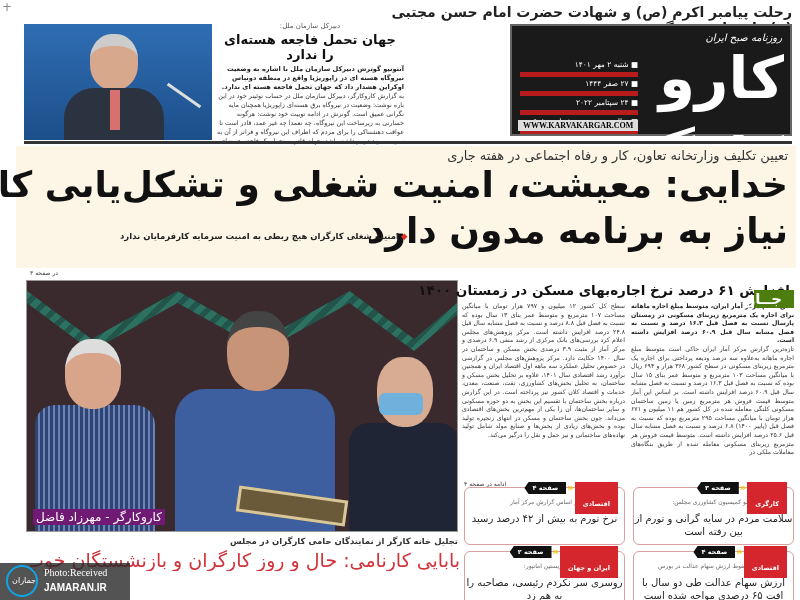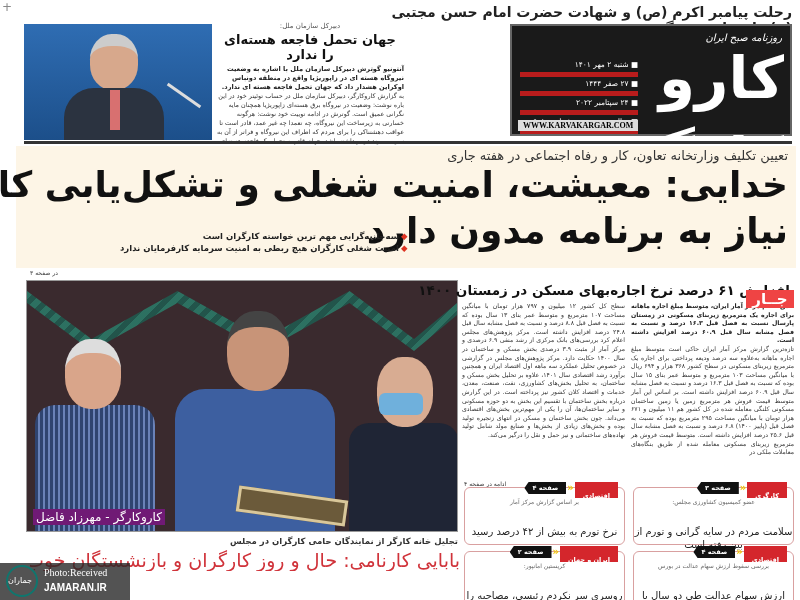--- a/index.html
+++ b/index.html
@@ -16,21 +16,21 @@
   .un-photo .head { position: absolute; left: 16px; top: 0; width: 48px; height: 56px; background: #d7a88c; border-radius: 45%; border-top: 12px solid #ccc; }
   .un-photo .suit { position: absolute; left: -10px; top: 54px; width: 100px; height: 60px; background: #2b3340; border-radius: 30px 30px 0 0; }
   .un-photo .tie { position: absolute; left: 36px; top: 56px; width: 10px; height: 40px; background: #d87070; }
   .un-photo .mic { position: absolute; left: 140px; top: 70px; width: 40px; height: 3px; background: #ddd; transform: rotate(35deg); }
   .un-article { position: absolute; top: 22px; left: 216px; width: 188px; }
   .un-article .kicker { font-size: 7px; color: #555; text-align: center; }
   .un-article .title { font-size: 13px; font-weight: bold; text-align: center; color: #111; margin: 2px 0 3px; }
   .un-article .lead { font-size: 6.6px; font-weight: bold; color: #222; line-height: 9px; }
   .un-article .body { font-size: 6.4px; color: #333; line-height: 9px; }
   .rule { position: absolute; top: 141px; left: 24px; right: 8px; height: 3px; background: #333; }
-  .banner { position: absolute; top: 146px; left: 16px; right: 4px; height: 122px; background: #fdf5e6; }
+  .banner { position: absolute; top: 146px; left: 16px; right: 4px; height: 122px; background: #fdf5e6; text-align: center; }
   .banner .supra { position: absolute; top: 2px; right: 8px; font-size: 13px; color: #333; }
   .banner .h1 { position: absolute; top: 18px; right: 8px; font-size: 36px; font-weight: bold; color: #111; white-space: nowrap; }
   .banner .h2 { position: absolute; top: 64px; right: 8px; font-size: 36px; font-weight: bold; color: #111; white-space: nowrap; }
   .banner .bullets { position: absolute; top: 84px; left: 104px; font-size: 8.5px; font-weight: bold; color: #222; line-height: 12px; }
   .banner .bullets span.dot { color: #d32; margin-left: 2px; }
   .banner .pageref { position: absolute; bottom: -8px; left: 14px; font-size: 6px; color: #333; }
   .main-photo { position: absolute; top: 280px; left: 26px; width: 432px; height: 252px; background: #3a2a2e; border: 1px solid #999; overflow: hidden; }
   .main-photo .fringe { position: absolute; top: 10px; left: 0; right: 0; height: 60px; background: repeating-linear-gradient(135deg, #2a7d6a 0 6px, #1e5c50 6px 12px); clip-path: polygon(0 0,15% 80%,35% 0,55% 80%,75% 0,90% 80%,100% 20%,100% 40%,90% 100%,75% 20%,55% 100%,35% 20%,15% 100%,0 20%); opacity: .85; }
   .p1,.p2,.p3 { position: absolute; }
   .p1 { left: 8px; top: 58px; width: 120px; height: 200px; }
@@ -41,39 +41,39 @@
   .p2 .b { position: absolute; left: 0; top: 78px; width: 160px; height: 160px; background: #3d5fa0; border-radius: 30px 30px 0 0; }
   .p3 { left: 322px; top: 76px; width: 110px; height: 190px; }
   .p3 .h { position: absolute; left: 28px; top: 0; width: 56px; height: 70px; background: #d8ac92; border-radius: 45%; }
   .p3 .m { position: absolute; left: 30px; top: 36px; width: 44px; height: 22px; background: #6fb0dc; border-radius: 6px; }
   .p3 .b { position: absolute; left: 0; top: 66px; width: 110px; height: 130px; background: #1f2535; border-radius: 20px 20px 0 0; }
   .frame { position: absolute; left: 210px; top: 212px; width: 110px; height: 26px; background: #6b5a3a; border: 3px solid #d9c79a; transform: rotate(8deg); }
   .main-photo .credit { position: absolute; bottom: 6px; left: 6px; background: #701a75; color: #fff; font-size: 12px; padding: 1px 3px; }
   .caption { position: absolute; top: 536px; left: 30px; width: 428px; text-align: right; font-size: 8.5px; font-weight: bold; color: #333; }
   .bottom-head { position: absolute; top: 549px; left: 30px; width: 430px; text-align: right; font-size: 19px; color: #d0333a; white-space: nowrap; overflow: hidden; }
   .watermark { position: absolute; top: 563px; left: 0; width: 130px; height: 37px; background: rgba(40,40,40,.8); color: #fff; direction: ltr; }
-  .watermark .circle { position: absolute; left: 6px; top: 2px; width: 32px; height: 32px; border: 2px solid #0f766e; border-radius: 50%; font-size: 8px; text-align: left; line-height: 28px; }
+  .watermark .circle { position: absolute; left: 6px; top: 2px; width: 32px; height: 32px; border: 2px solid #0ea5e9; border-radius: 50%; font-size: 8px; text-align: right; line-height: 28px; }
   .watermark .t1 { position: absolute; left: 44px; top: 4px; font-size: 10px; font-family: Liberation Serif, serif; }
   .watermark .t2 { position: absolute; left: 44px; top: 19px; font-size: 10px; font-weight: bold; font-family: "Liberation Sans", sans-serif; }
   .rent { position: absolute; top: 282px; left: 462px; right: 6px; }
-  .rent .badge { position: absolute; top: 8px; right: 0; background: #ef4444; color: #fff; font-size: 15px; font-weight: bold; padding: 0 4px; width: 48px; text-align: center; }
+  .rent .badge { position: absolute; top: 8px; right: 0; background: #4d7c0f; color: #fff; font-size: 15px; font-weight: bold; padding: 0 12px; width: 40px; text-align: center; }
   .rent .kicker { text-align: center; font-size: 9px; color: #444; margin-right: 40px; }
   .rent .title { font-size: 13.5px; font-weight: bold; text-align: right; margin-right: 4px; color: #111; white-space: nowrap; }
   .rent .cols { display: flex; gap: 6px; margin-top: 4px; }
   .rent .col { flex: 1; font-size: 6.2px; line-height: 8.6px; color: #333; text-align: justify; }
   .rent .col .lead { font-weight: bold; color: #222; }
   .contd { position: absolute; top: 480px; left: 464px; font-size: 6px; color: #333; }
   .teasers { position: absolute; top: 487px; left: 464px; right: 6px; display: grid; grid-template-columns: 1fr 1fr; gap: 6px 8px; }
   .teaser { height: 58px; border: 1px solid #d9a0a0; border-radius: 6px; position: relative; padding-top: 8px; text-align: center; }
   .teaser .tab { position: absolute; top: -6px; right: 6px; display: flex; direction: rtl; height: 12px; font-size: 6.5px; font-weight: bold; }
-  .teaser .tab .sec { background: #d4262c; color: #fff; padding: 8px 8px; line-height: 12px; }
+  .teaser .tab .sec { background: #d4262c; color: #fff; padding: 16px 8px; line-height: 12px; }
   .teaser .tab .chev { color: #f2c500; font-size: 10px; line-height: 12px; padding: 0 1px; }
   .teaser .tab .pg { background: #111; color: #fff; padding: 0 8px; line-height: 12px; clip-path: polygon(0 50%,10% 0,100% 0,100% 100%,10% 100%); }
   .teaser .kick { font-size: 6px; color: #666; margin-top: 2px; }
-  .teaser .head { font-size: 10px; color: #222; line-height: 13px; margin-top: 20px; }
+  .teaser .head { font-size: 10px; color: #222; line-height: 13px; margin-top: 7px; }
   .plus { position: absolute; top: 0; left: 2px; font-size: 12px; color: #888; }
 </style>
 </head>
 <body>
 
 <div class="plus">+</div>
 
 <div class="topline">رحلت پیامبر اکرم (ص) و شهادت حضرت امام حسن مجتبی (ع) را تسلیت می‌گوییم</div>
 
 <div class="masthead">
@@ -105,21 +105,20 @@
   <div class="body">به گزارش کاروکارگر، دبیرکل سازمان ملل در حساب توئیتر خود در این باره نوشت: وضعیت در نیروگاه برق هسته‌ای زاپوریژیا همچنان مایه نگرانی عمیق است. گوترش در ادامه توییت خود نوشت: هرگونه خسارتی به زیرساخت این نیروگاه، چه تعمدا چه غیر عمد، قادر است تا عواقب دهشتناکی را برای مردم که اطراف این نیروگاه و فراتر از آن به سر می برند در بر داشته باشد. جهان قادر به تحمل یک فاجعه هسته‌ای نیست. گفتنی است نیروگاه هسته ای زاپوریژیا در منطقه دونباس در جنوب شرقی اوکراین واقع است که با داشتن ۶ راکتور اتمی که هر یک توان تولید ۹۵۰ مگاوات برق دارند یکی از بزرگترین نیروگاه‌های هسته ای برق در کل اروپا و جزو ۱۰ نیروگاه عظیم در جهان به شمار می رود. این نیروگاه در مارس ۲۰۲۲ میلادی تحت کنترل روسیه در آمده و هم اکنون در اختیار شرکت دولتی روس اتم (Rosatom) قرار دارد.</div>
 </div>
 
 <div class="rule"></div>
 
 <div class="banner">
   <div class="supra">تعیین تکلیف وزارتخانه تعاون، کار و رفاه اجتماعی در هفته جاری</div>
   <div class="h1">خدایی: معیشت، امنیت شغلی و تشکل‌یابی کارگران</div>
   <div class="h2">نیاز به برنامه مدون دارد</div>
   <div class="bullets">
-    <div><span class="dot">◆</span><span>سه‌جانبه‌گرایی مهم ترین خواسته کارگران است</span></div>
     <div><span class="dot">◆</span><span>امنیت شغلی کارگران هیچ ربطی به امنیت سرمایه کارفرمایان ندارد</span></div>
   </div>
   <div class="pageref">در صفحه ۳</div>
 </div>
 
 <div class="main-photo">
   <div class="fringe"></div>
   <div class="p1">
       <div class="b"></div>
       <div class="h"></div>

